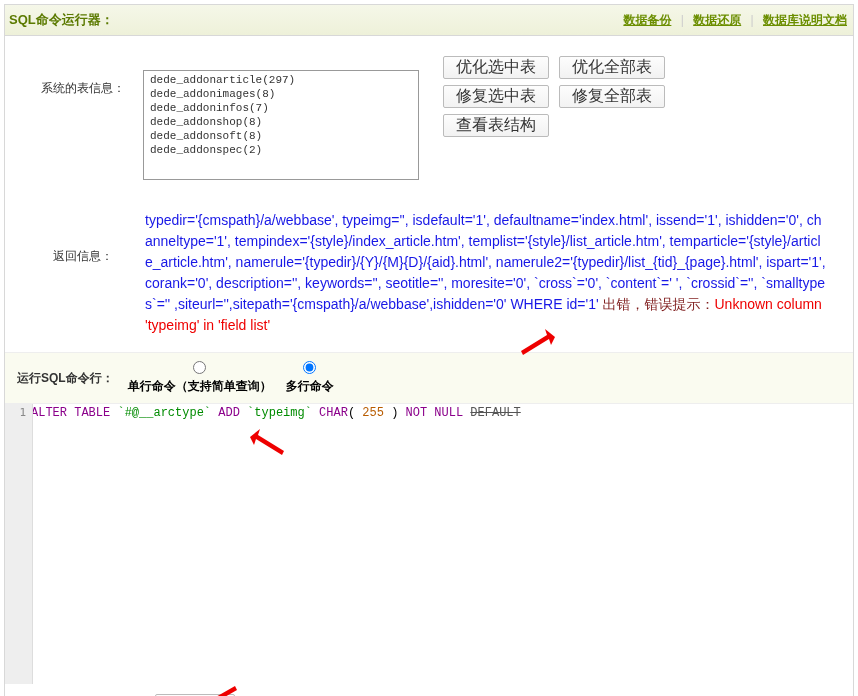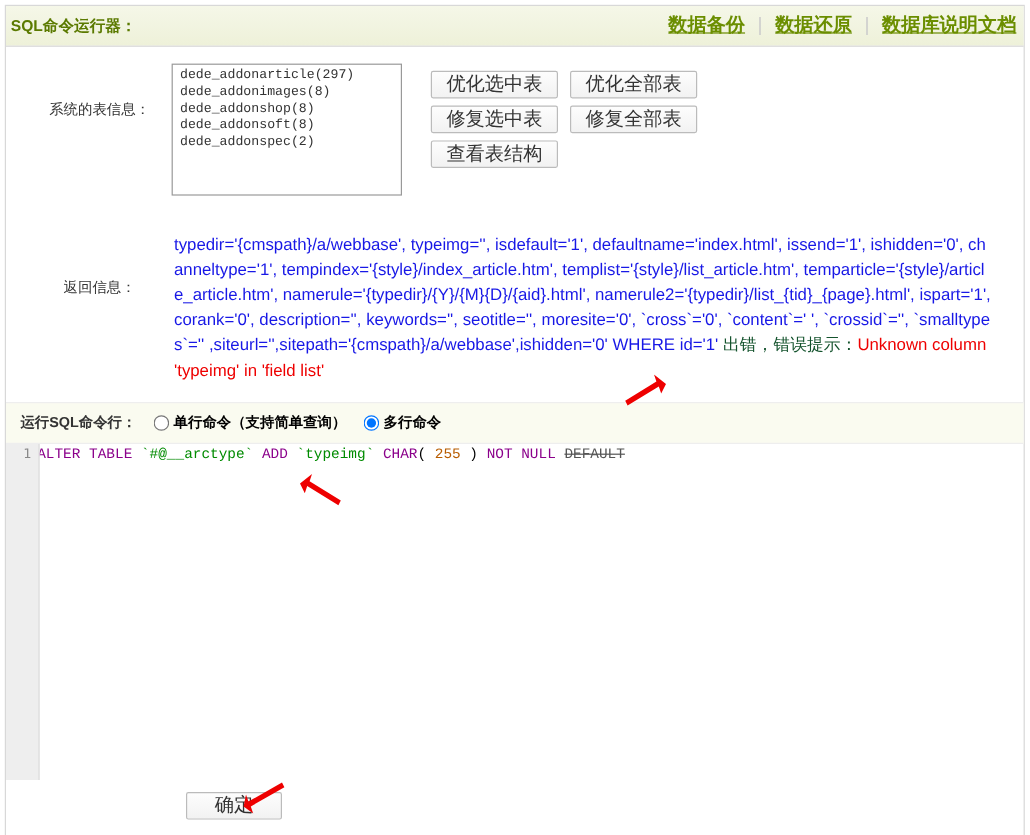--- a/index.html
+++ b/index.html
@@ -1,38 +1,38 @@
 <!DOCTYPE html>
 <html><head>
 <meta charset="utf-8">
 <style>
 * { box-sizing: border-box; margin: 0; padding: 0; }
 body { font-family: "Microsoft YaHei", Arial, sans-serif; font-size: 12px; background: #fff; padding: 4px; width: 858px; }
 .outer { border: 1px solid #d8d8d8; }
 .header { background: linear-gradient(#f5f7e8, #eef1d9); border-bottom: 1px solid #d8d8d8; padding: 6px 4px; display: flex; justify-content: space-between; align-items: center; }
 .header-title { color: #5b7a00; font-weight: bold; font-size: 13px; }
-.header-links { font-size: 16px; }
+.header-links { font-size: 12px; }
 .header-links a { color: #6b8e00; font-weight: bold; text-decoration: underline; margin: 0 2px; }
 .header-links .sep { color: #ccc; margin: 0 4px; }
 .section { padding: 14px 18px; display: flex; align-items: flex-start; }
 .label-col { width: 120px; color: #333; padding-top: 30px; text-align: center; }
 .label-col2 { width: 120px; color: #333; padding-top: 40px; text-align: center; }
 .content-col { flex: 1; display: flex; align-items: flex-start; gap: 24px; }
-.table-list { width: 192px; height: 110px; border: 1px solid #999; background: #fff; overflow-y: scroll; padding: 2px; position: relative; }
+.table-list { width: 276px; height: 110px; border: 1px solid #999; background: #fff; overflow-y: scroll; padding: 2px; position: relative; margin-top: 20px; }
 .table-list-item { font-family: "Courier New", monospace; font-size: 11px; color: #333; padding: 1px 4px; cursor: pointer; }
 .btn-grid { display: grid; grid-template-columns: auto auto; gap: 6px 10px; padding-top: 6px; }
 .btn { background: linear-gradient(#fdfdfd, #f2f2f2); border: 1px solid #bbb; padding: 0 12px; font-size: 16px; cursor: pointer; color: #333; border-radius: 2px; min-width: 80px; }
 .info-box { flex: 1; height: 130px; overflow-y: scroll; padding: 2px 8px 2px 2px; font-family: Arial, sans-serif; font-size: 14px; line-height: 1.5; }
 .info-blue { color: #1818e6; word-break: break-all; }
-.info-black { color: #14532d; }
+.info-black { color: #7f1d1d; }
 .info-red { color: #e00; }
 .arrow { position: absolute; pointer-events: none; }
 .sql-bar { background: #fafbf0; border-top: 1px solid #eee; border-bottom: 1px solid #eee; padding: 8px 12px; display: flex; align-items: center; gap: 14px; }
 .sql-bar-label { font-weight: bold; color: #333; }
-.radio-wrap { display: flex; align-items: center; gap: 4px; cursor: pointer; }
+.radio-wrap { display: flex; align-items: center; gap: 4px; cursor: pointer; flex-direction: column; }
 .radio-wrap input { cursor: pointer; }
 .radio-wrap span { font-weight: bold; }
 .editor { position: relative; }
 .gutter { position: absolute; left: 0; top: 0; bottom: 0; width: 28px; background: #eee; border-right: 1px solid #ddd; text-align: right; padding: 2px 6px 0 0; color: #888; font-family: monospace; font-size: 11px; }
 .code-area { margin-left: 20px; padding: 2px 6px; font-family: "Courier New", monospace; font-size: 12px; min-height: 280px; white-space: pre; overflow: hidden; }
 .tok-kw { color: #8b008b; }
 .tok-str { color: #008b00; }
 .tok-num { color: #b85c00; }
 .tok-type { color: #8b008b; }
 .strike { text-decoration: line-through; color: #555; }
@@ -54,20 +54,21 @@
       <a href="#">数据库说明文档</a>
     </span>
   </div>
 
   <div class="section">
     <div class="label-col">系统的表信息：</div>
     <div class="content-col">
       <div class="table-list">
         <div class="table-list-item">dede_addonarticle(297)</div>
         <div class="table-list-item">dede_addonimages(8)</div>
+        <div class="table-list-item">dede_addoninfos(7)</div>
         <div class="table-list-item">dede_addonshop(8)</div>
         <div class="table-list-item">dede_addonsoft(8)</div>
         <div class="table-list-item">dede_addonspec(2)</div>
       </div>
       <div class="btn-grid">
         <button class="btn">优化选中表</button>
         <button class="btn">优化全部表</button>
         <button class="btn">修复选中表</button>
         <button class="btn">修复全部表</button>
         <button class="btn">查看表结构</button>

